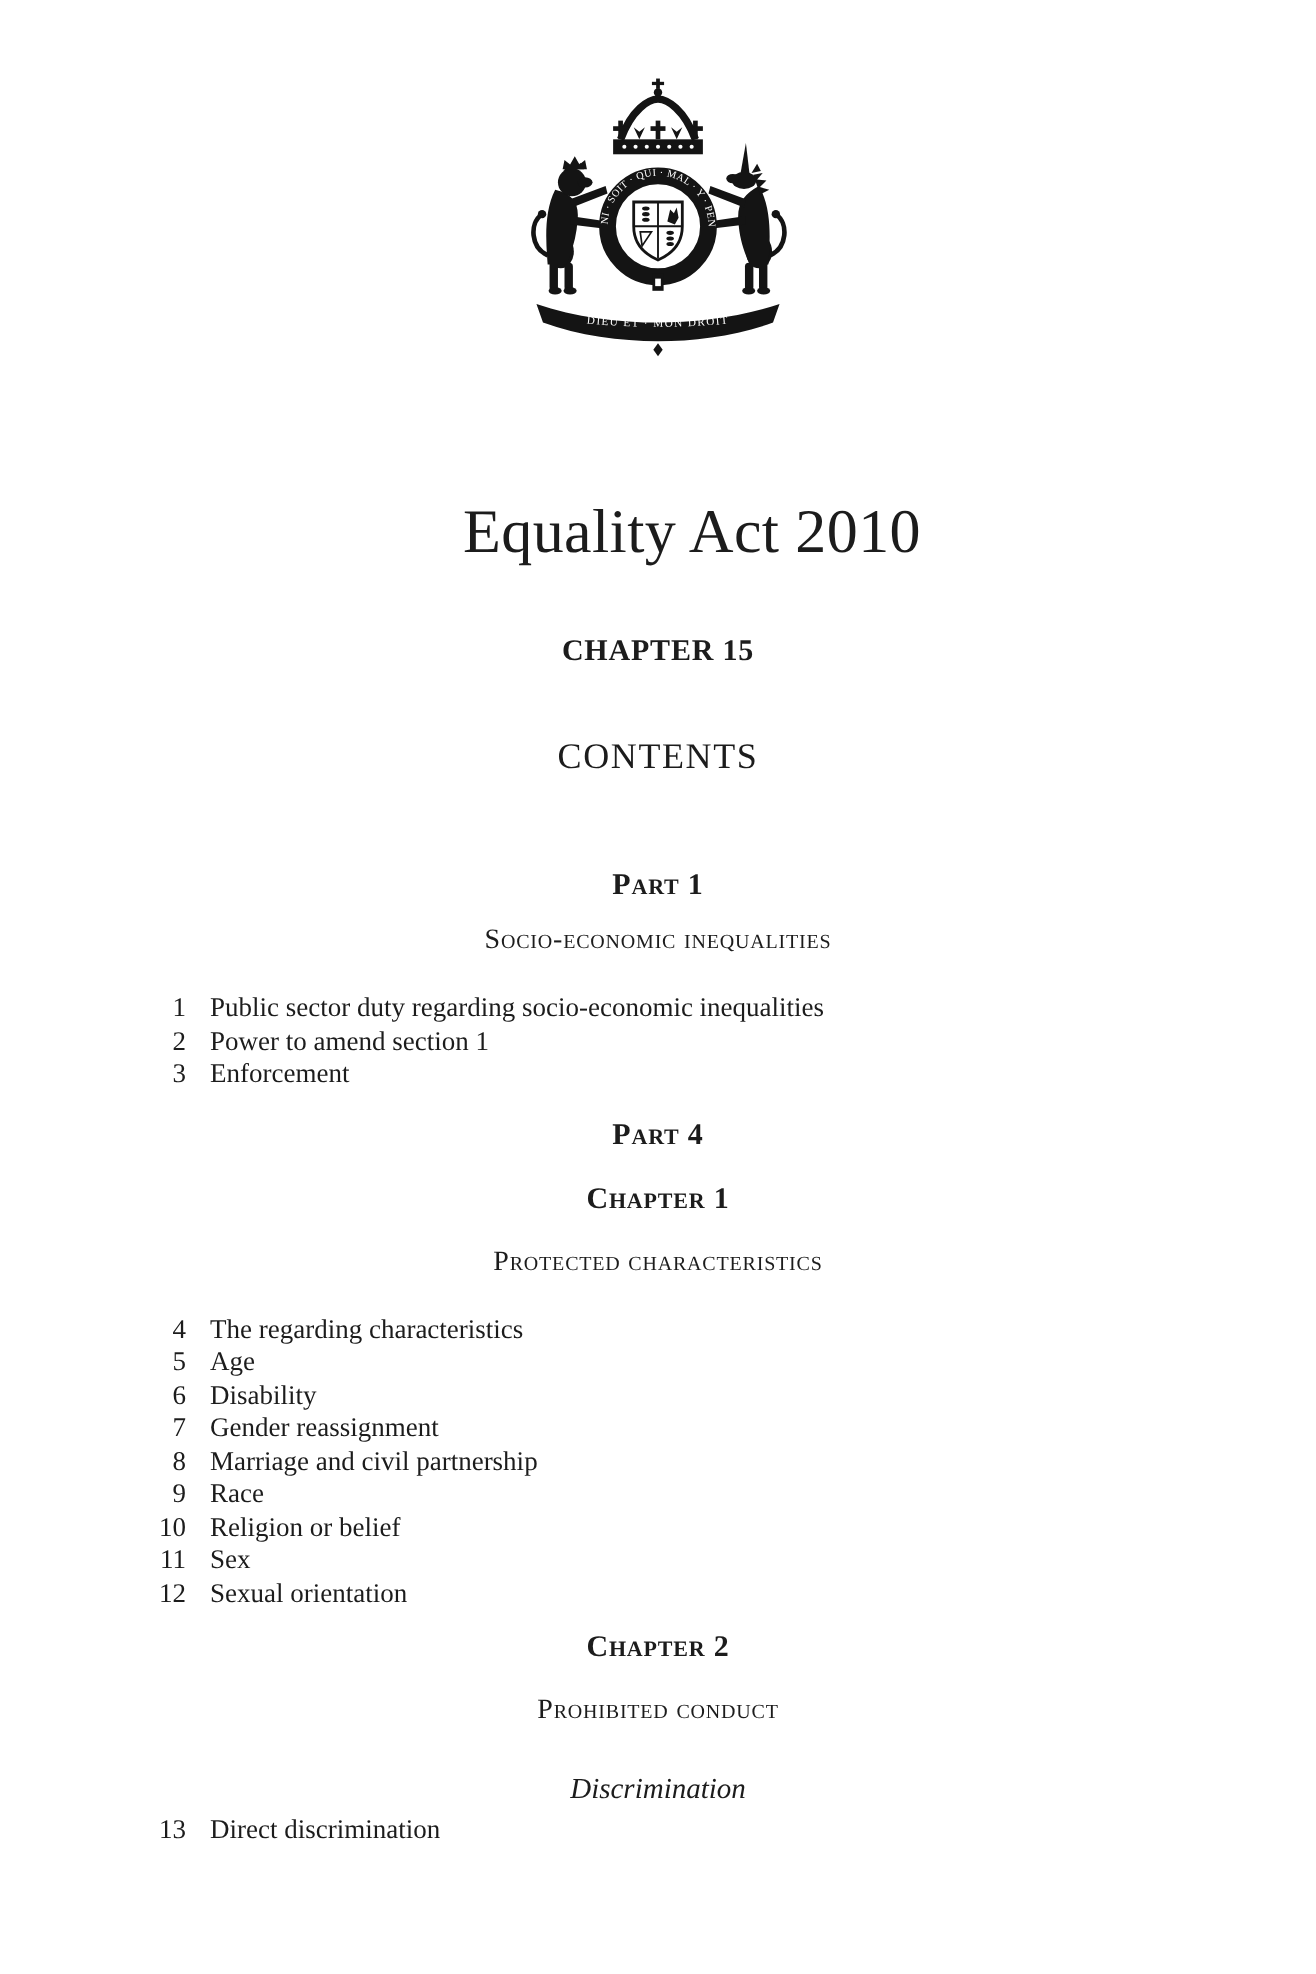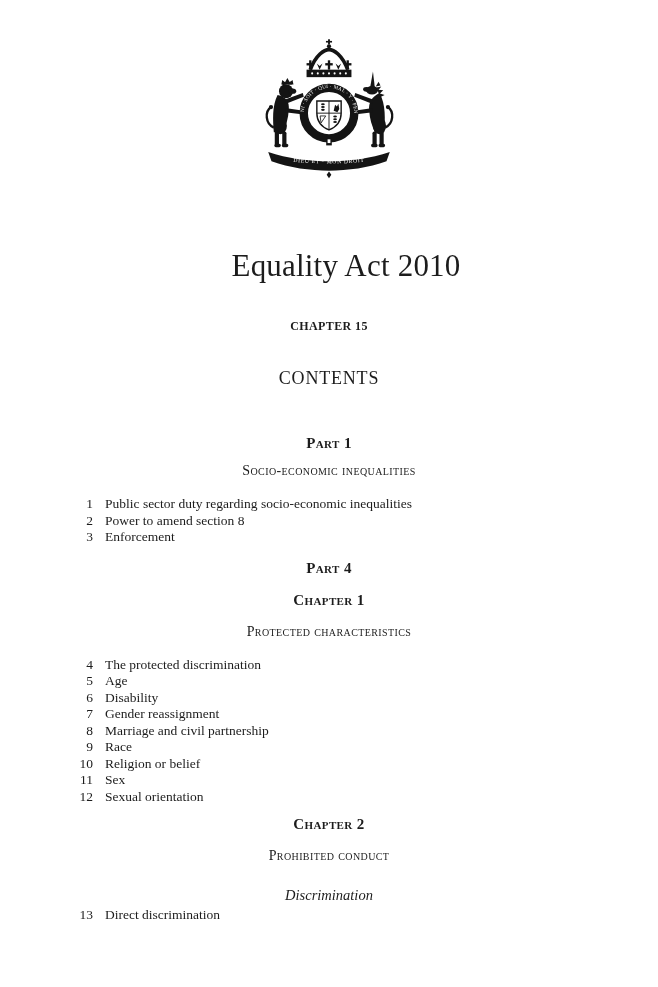--- a/index.html
+++ b/index.html
@@ -5,21 +5,21 @@
   * { margin:0; padding:0; box-sizing:border-box; }
   html,body { background:#ffffff; }
   .page {
     width:658px; height:987px; margin:0 auto; position:relative;
     background:#ffffff; color:#1c1c1c; overflow:hidden;
     font-family:"Liberation Serif", "DejaVu Serif", serif;
   }
   .crest-wrap { padding-top:36px; display:flex; justify-content:center; }
   .crest-wrap svg { width:150px; height:144px; display:block; }
   .act-title { margin-top:68px; text-align:center; font-size:31px; line-height:36px; font-weight:normal; letter-spacing:0.2px;padding-left:34px; }
-  .chapter-line { margin-top:34px; text-align:center; font-size:12px; line-height:16px; font-weight:bold; letter-spacing:0.4px; }
+  .chapter-line { margin-top:34px; text-align:center; font-size:15px; line-height:16px; font-weight:bold; letter-spacing:0.4px; }
   .contents-line { margin-top:34px; text-align:center; font-size:18px; line-height:20px; font-weight:normal; letter-spacing:0.8px; }
   .sc-bold { text-align:center; font-variant:small-caps; font-weight:bold; font-size:15px; line-height:16px; letter-spacing:0.4px; }
   .sc { text-align:center; font-variant:small-caps; font-weight:normal; font-size:14px; line-height:16px; letter-spacing:0.4px; }
   .crosshead { text-align:center; font-style:italic; font-size:14.5px; line-height:16px; }
   .mt-part1 { margin-top:47px; }
   .mt-sub1  { margin-top:12px; }
   .mt-list1 { margin-top:17px; }
   .mt-part2 { margin-top:14px; }
   .mt-sub2  { margin-top:16px; }
   .mt-ch1   { margin-top:16px; }
@@ -143,37 +143,37 @@
   <div class="sc-bold mt-part1">Part 1</div>
   <div class="sc mt-sub1">Socio-economic inequalities</div>
 
   <div class="toc-list mt-list1">
     <div class="row">
       <span class="num">1</span>
       <span class="txt">Public sector duty regarding socio-economic inequalities</span>
     </div>
     <div class="row">
       <span class="num">2</span>
-      <span class="txt">Power to amend section 8</span>
+      <span class="txt">Power to amend section 1</span>
     </div>
     <div class="row">
       <span class="num">3</span>
       <span class="txt">Enforcement</span>
     </div>
   </div>
 
   <div class="sc-bold mt-part2">Part 4</div>
 
   <div class="sc-bold mt-ch1">Chapter 1</div>
   <div class="sc mt-sub3">Protected characteristics</div>
 
   <div class="toc-list mt-list2">
     <div class="row">
       <span class="num">4</span>
-      <span class="txt">The protected discrimination</span>
+      <span class="txt">The regarding characteristics</span>
     </div>
     <div class="row">
       <span class="num">5</span>
       <span class="txt">Age</span>
     </div>
     <div class="row">
       <span class="num">6</span>
       <span class="txt">Disability</span>
     </div>
     <div class="row">

